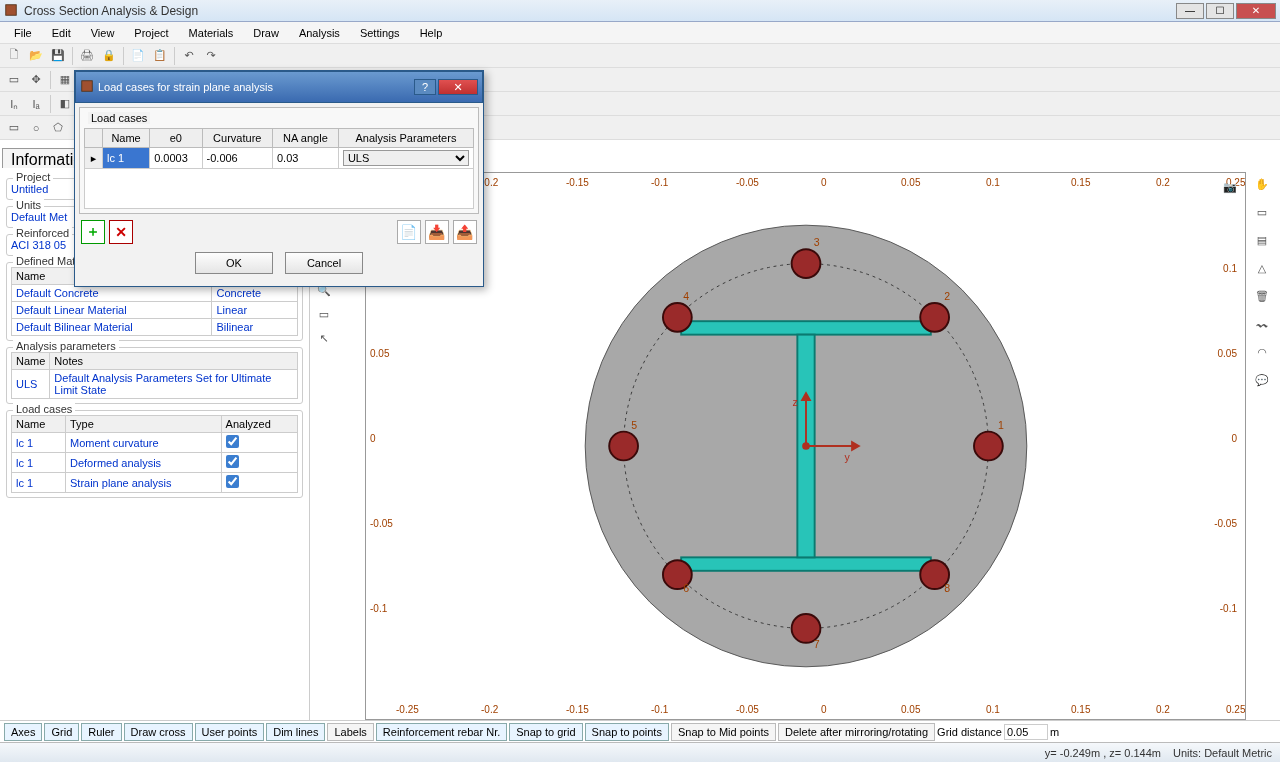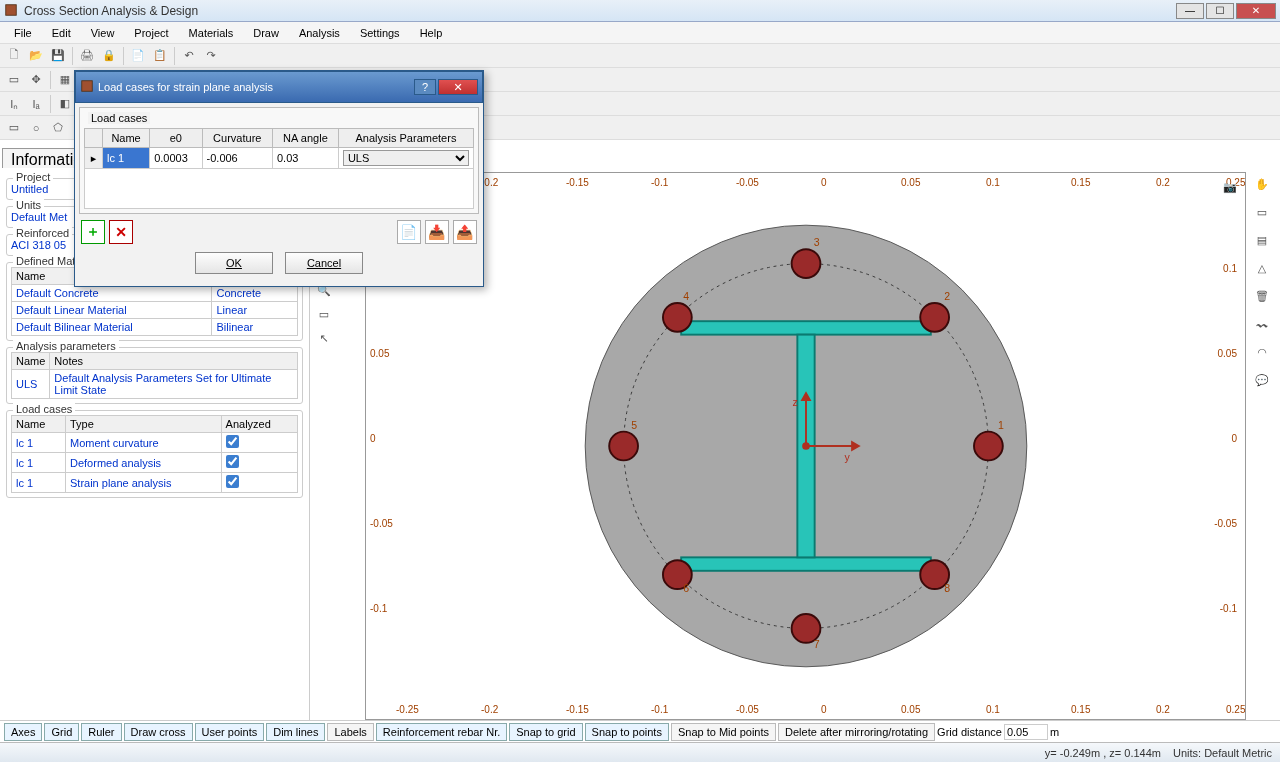--- a/index.html
+++ b/index.html
@@ -75,21 +75,21 @@
 .grid-tbl td { border:1px solid #ccc; padding:2px 4px; font-size:11px; }
 .grid-tbl .rowhdr { background:#eee; width:18px; text-align:center; }
 .grid-tbl td.sel { background:#3a76d0; color:#fff; }
 .grid-tbl select { width:100%; border:1px solid #999; font-size:11px; }
 .dlg-tools { display:flex; align-items:center; padding:6px 2px 2px; }
 .dlg-tools .left { display:flex; gap:4px; }
 .dlg-tools .right { margin-left:auto; display:flex; gap:4px; }
 .sq-btn { width:24px; height:24px; border:1px solid #aaa; background:#fff; display:flex; align-items:center; justify-content:center; font-size:14px; }
 .sq-btn.add { color:#0a0; font-weight:bold; border-color:#090; }
 .sq-btn.del { color:#c00; font-weight:bold; border-color:#a00; }
-.dlg-btns { display:flex; justify-content:center; gap:12px; padding:6px 0 8px;text-decoration:underline; }
+.dlg-btns { display:flex; justify-content:center; gap:12px; padding:6px 0 8px; }
 .std-btn { width:78px; height:22px; border:1px solid #888; background:linear-gradient(#fdfdfd,#e5e5e5); }
 
 
 svg.ic { width:14px; height:14px; }
 </style>
 </head>
 <body>
 
 <div class="title-bar">
   <span class="icon">

